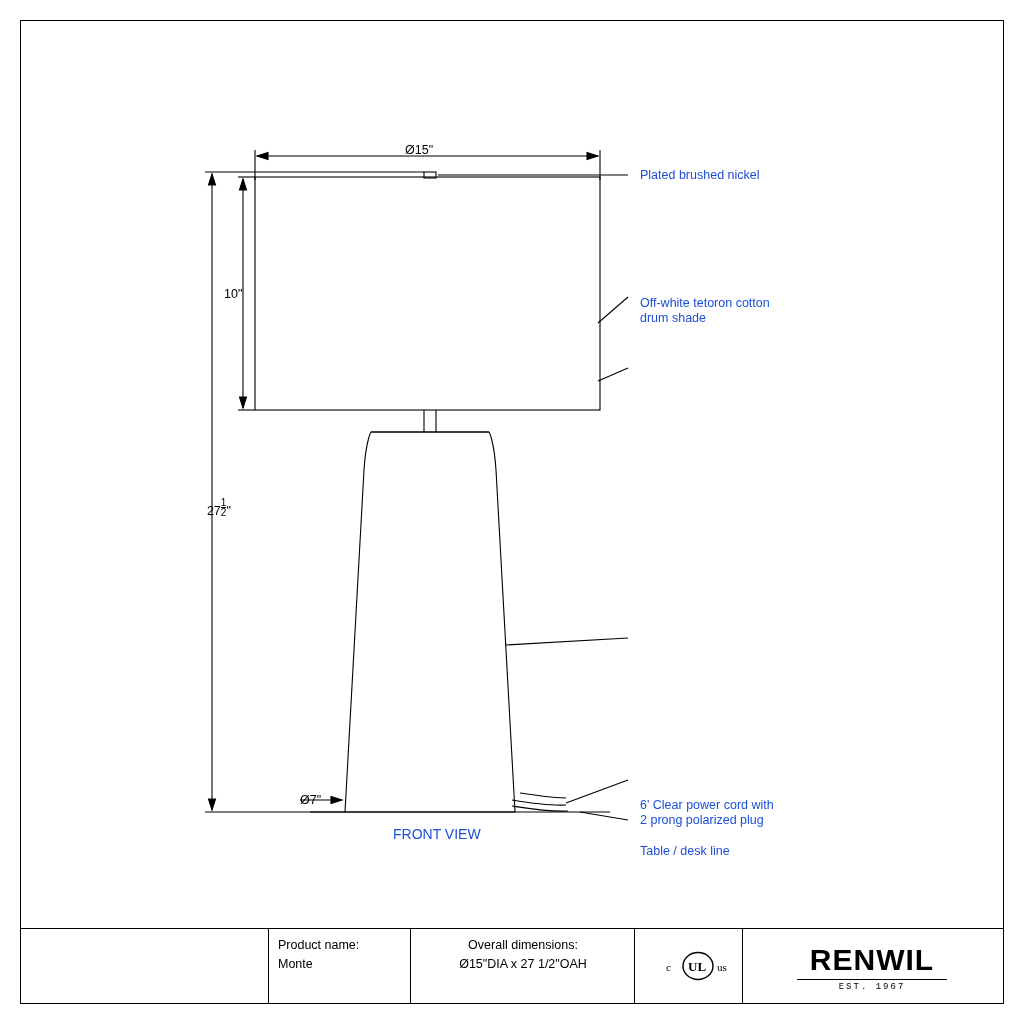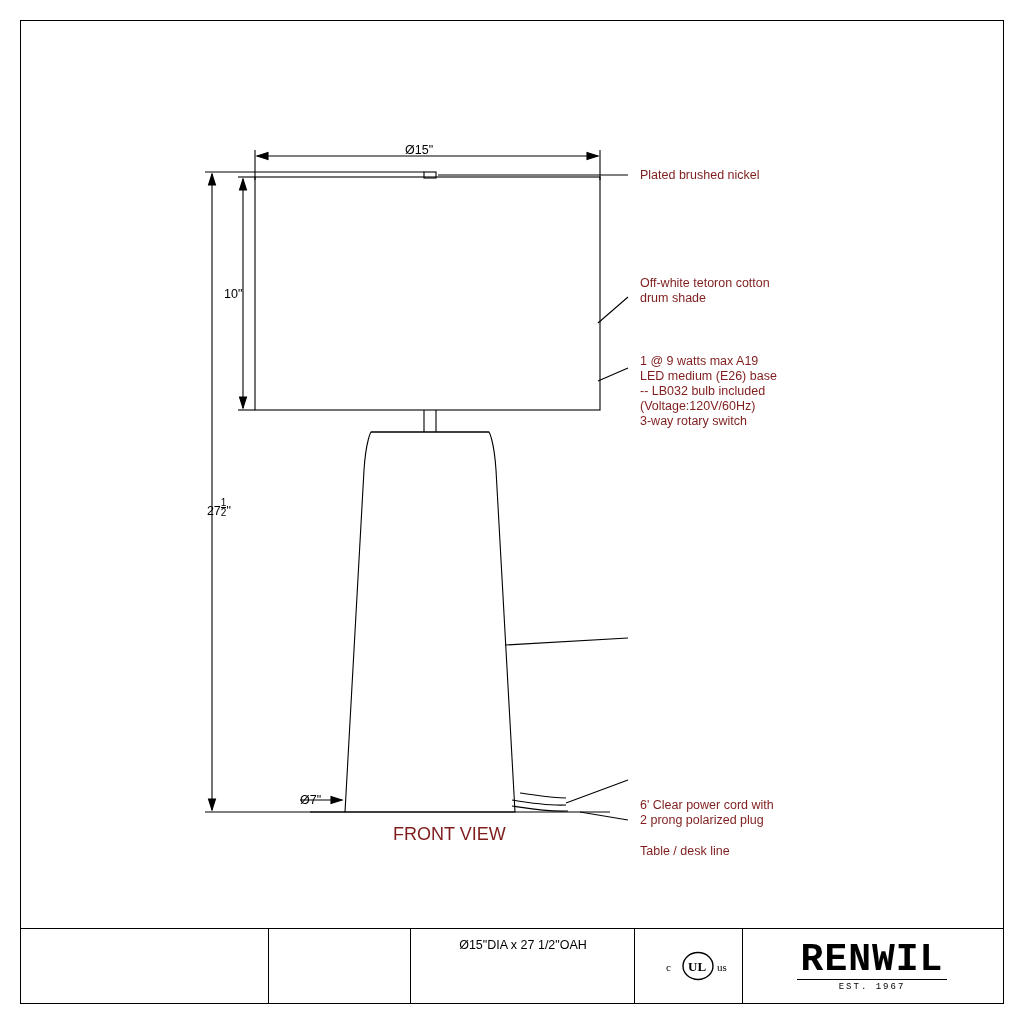--- a/index.html
+++ b/index.html
@@ -51,21 +51,21 @@
     width: 1024px; height: 1024px;
     pointer-events: none;
   }
 
   
   .lbl {
     position: absolute;
     font-size: 12.5px;
     line-height: 15px;
     white-space: pre;
-    color: #7f1d1d;
+    color: #1d4ed8;
   }
   .dim {
     position: absolute;
     font-size: 12.5px;
     line-height: 14px;
     color: #000;
     white-space: pre;
   }
 
   
@@ -80,22 +80,22 @@
   .tb-cell .v { display: block; }
 
   .brand {
     position: absolute;
     left: 762px;
     top: 944px;
     width: 220px;
     text-align: center;
   }
   .brand .name {
-    font-family: Liberation Mono, monospace;
-    font-size: 38px;
+    font-family: Liberation Sans, sans-serif;
+    font-size: 30px;
     letter-spacing: 1px;
     font-weight: 700;
     line-height: 32px;
   }
   .brand .est {
     font-family: Liberation Mono, monospace;
     font-size: 9px;
     letter-spacing: 2px;
     margin-top: 2px;
   }
@@ -190,36 +190,36 @@
 
   <div class="dim" style="left:405px; top:143px;">Ø15"</div>
   <div class="dim" style="left:224px; top:287px;">10"</div>
   <div class="dim" style="left:300px; top:793px;">Ø7"</div>
 
   <div class="dim" style="left:193px; top:484px;">
     <span>27</span><span class="frac"><span class="n">1</span><span class="d">2</span></span><span>"</span>
   </div>
 
   <div class="lbl" style="left:640px; top:168px;">Plated brushed nickel</div>
-  <div class="lbl" style="left:640px; top:276px;">Off-white tetoron cotton
+  <div class="lbl" style="left:640px; top:296px;">Off-white tetoron cotton
 drum shade</div>
-  <div class="lbl" style="left:640px; top:354px;">1 @ 9 watts max A19
-LED medium (E26) base
--- LB032 bulb included
-(Voltage:120V/60Hz)
-3-way rotary switch</div>
   <div class="lbl" style="left:640px; top:798px;">6' Clear power cord with
 2 prong polarized plug</div>
   <div class="lbl" style="left:640px; top:844px;">Table / desk line</div>
 
-  <div class="lbl" style="left:393px; top:827px; font-size:18px;">FRONT VIEW</div>
-
-
+  <div class="lbl" style="left:393px; top:827px; font-size:14px;">FRONT VIEW</div>
+
+
+  <div class="tb-cell" style="left:278px; width:130px; text-align:left;">
+    <span class="k">Product name:</span>
+    <span class="v">Monte</span>
+  </div>
 
   <div class="tb-cell" style="left:412px; width:222px;">
+    <span class="k">Overall dimensions:</span>
     <span class="v">Ø15"DIA x 27 1/2"OAH</span>
   </div>
 
   <svg class="ul-mark" viewBox="0 0 76 40">
     <text x="6" y="25" font-family="Liberation Serif, serif" font-size="11" fill="#000">c</text>
     <ellipse cx="38" cy="20" rx="15" ry="13.5" fill="none" stroke="#000" stroke-width="1.4"></ellipse>
     <text x="28" y="25" font-family="Liberation Serif, serif" font-size="13" font-weight="bold" fill="#000">UL</text>
     <text x="57" y="25" font-family="Liberation Serif, serif" font-size="11" fill="#000">us</text>
   </svg>
 

